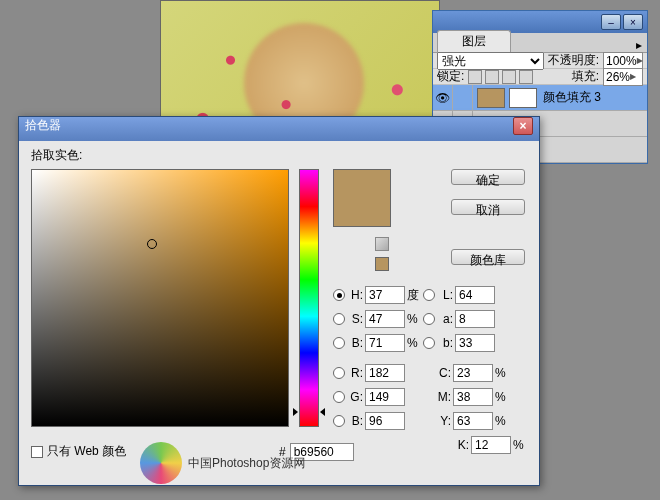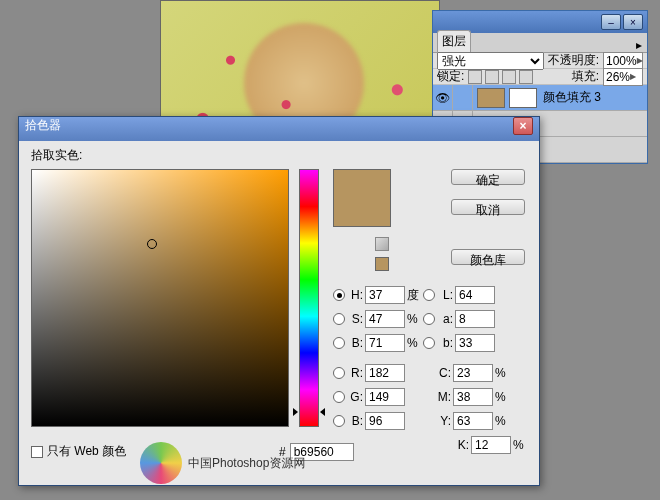--- a/index.html
+++ b/index.html
@@ -5,21 +5,21 @@
 *{box-sizing:border-box;margin:0;padding:0;font-family:"Microsoft YaHei","SimSun",sans-serif;font-size:12px}
 body{width:660px;height:500px;background:#8a8a8a;position:relative;overflow:hidden}
 .canvas{position:absolute;left:160px;top:0;width:280px;height:150px;border:1px solid #666;background:linear-gradient(135deg,#d4d67a,#c8c85a);overflow:hidden}
 .canvas::before{content:"";position:absolute;left:30%;top:15%;width:120px;height:120px;border-radius:50%;background:radial-gradient(circle,#e0c088,#c89858);filter:blur(2px)}
 .canvas .flowers{position:absolute;inset:0;background:radial-gradient(circle at 15% 80%,#d8405a 0 6px,transparent 7px),radial-gradient(circle at 70% 85%,#e04a6a 0 5px,transparent 6px),radial-gradient(circle at 45% 70%,#d84060 0 4px,transparent 5px),radial-gradient(circle at 85% 60%,#e05070 0 5px,transparent 6px),radial-gradient(circle at 25% 40%,#d84060 0 4px,transparent 5px)}
 .layers{position:absolute;right:12px;top:10px;width:216px;background:#e8e8e8;border:1px solid #3a6aa8}
 .layers .titlebar{height:22px;background:linear-gradient(#6a95d8,#4a75b8);display:flex;align-items:center;padding:0 4px;color:#fff}
 .layers .titlebar .wc{margin-left:auto;display:flex;gap:2px}
 .wc .btn{width:20px;height:16px;background:linear-gradient(#d0e0f0,#88a8d0);border:1px solid #2a4a78;border-radius:2px;display:flex;align-items:center;justify-content:center;font-size:10px;color:#003}
 .layers .tabs{height:20px;background:#d0d0d0;border-bottom:1px solid #999;display:flex;align-items:flex-end;padding-left:4px}
-.layers .tabs .tab{padding:2px 4px;background:#e8e8e8;border:1px solid #999;border-bottom:none;border-radius:3px 3px 0 0}
+.layers .tabs .tab{padding:2px 24px;background:#e8e8e8;border:1px solid #999;border-bottom:none;border-radius:3px 3px 0 0}
 .layers .tabs .menu{margin-left:auto;padding:0 5px;cursor:pointer}
 .layers .row{display:flex;align-items:center;height:16px;padding:0 4px;gap:4px;background:#e0e0e0;border-bottom:1px solid #c0c0c0}
 .layers select{height:18px;font-size:12px;flex:1;min-width:0}
 .layers .lbl{white-space:nowrap}
 .layers .num{width:40px;height:18px;border:1px solid #888;background:#fff;display:flex;align-items:center;padding:0 2px}
 .layers .num span{flex:1}
 .layers .num .arrow{font-size:8px;color:#555}
 .layers .lockicons{display:flex;gap:3px}
 .layers .lockicons i{width:14px;height:14px;border:1px solid #888;background:#d8d8d8;display:inline-block}
 .layerlist{background:#d4d4d4}

